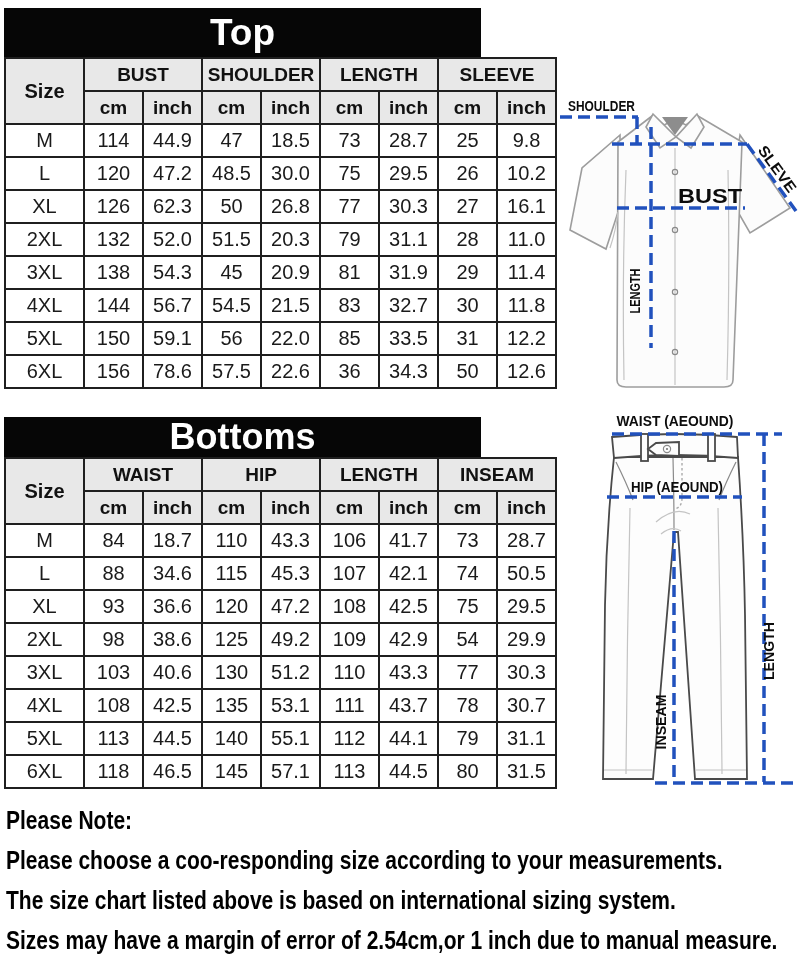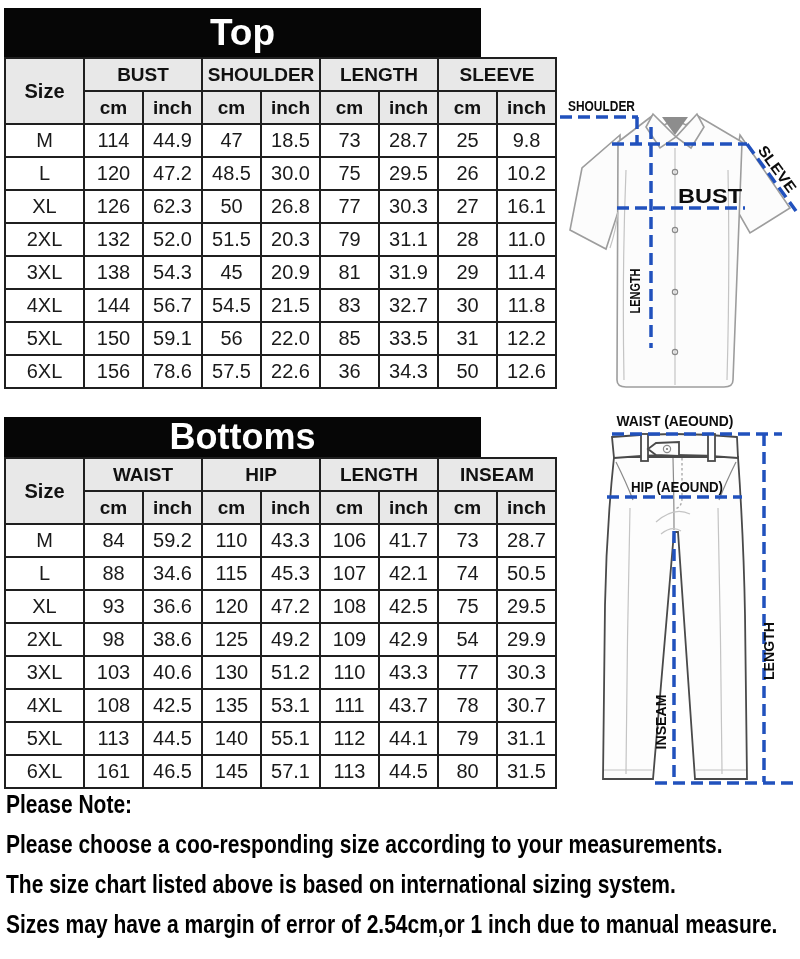--- a/index.html
+++ b/index.html
@@ -37,21 +37,21 @@
     stroke-dasharray:12 6;
   }
   .diagram-label{
     font-family:"Liberation Sans", sans-serif;font-weight:bold;fill:#0c0c0c;
   }
   .outline{fill:#fcfcfc;stroke:#9d9d9d;stroke-width:1.6;}
   .outline-dk{fill:#fdfdfd;stroke:#4a4a4a;stroke-width:1.8;}
   .detail{fill:none;stroke:#8a8a8a;stroke-width:1.2;}
   .detail-lt{fill:none;stroke:#c4c4c4;stroke-width:1.2;}
 
-  .notes{position:absolute;left:6px;top:784px;width:794px;}
+  .notes{position:absolute;left:6px;top:800px;width:794px;}
   .note-line{
     font-size:25px;font-weight:bold;color:#000;height:40px;line-height:40px;
     transform:scaleX(0.84);transform-origin:0 50%;white-space:nowrap;
   }
 </style>
 </head>
 <body>
 
 <div class="size-table top">
   <div class="table-title">Top</div>
@@ -209,21 +209,21 @@
         <th>cm</th>
         <th>inch</th>
         <th>cm</th>
         <th>inch</th>
       </tr>
     </thead>
     <tbody>
         <tr>
           <td>M</td>
           <td>84</td>
-          <td>59.2</td>
+          <td>18.7</td>
           <td>110</td>
           <td>43.3</td>
           <td>106</td>
           <td>41.7</td>
           <td>73</td>
           <td>28.7</td>
         </tr>
         <tr>
           <td>L</td>
           <td>88</td>
@@ -285,21 +285,21 @@
           <td>44.5</td>
           <td>140</td>
           <td>55.1</td>
           <td>112</td>
           <td>44.1</td>
           <td>79</td>
           <td>31.1</td>
         </tr>
         <tr>
           <td>6XL</td>
-          <td>161</td>
+          <td>118</td>
           <td>46.5</td>
           <td>145</td>
           <td>57.1</td>
           <td>113</td>
           <td>44.5</td>
           <td>80</td>
           <td>31.5</td>
         </tr>
       </tbody>
   </table>

